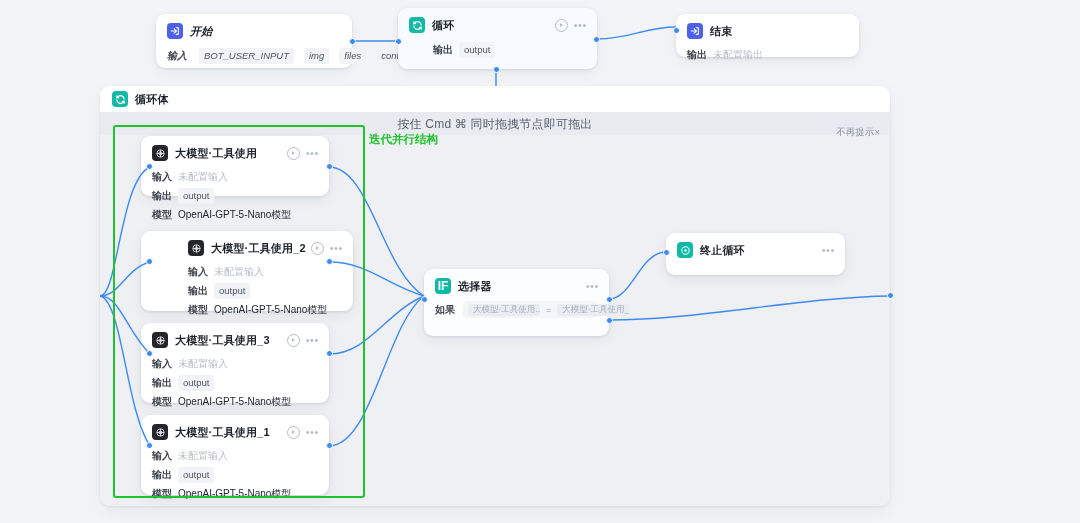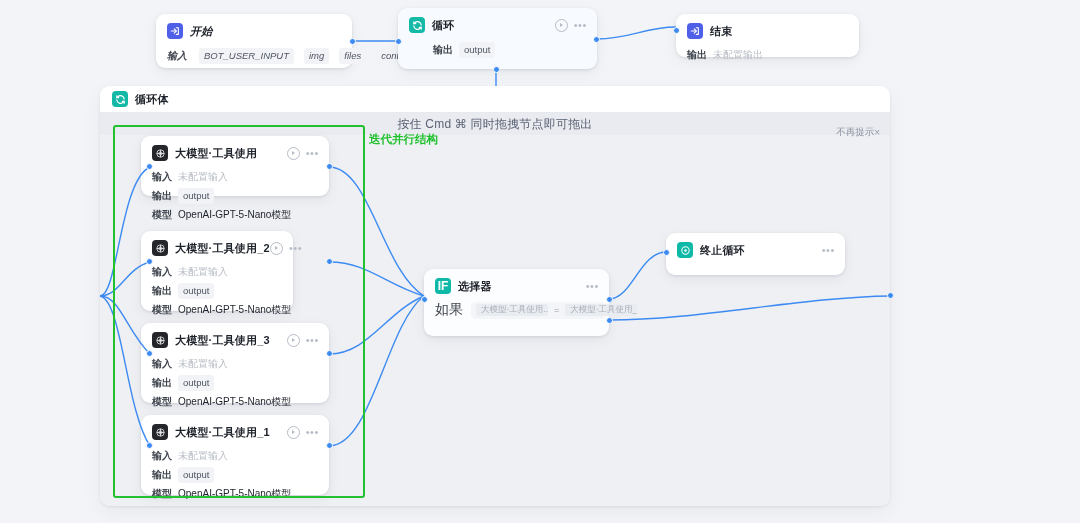--- a/index.html
+++ b/index.html
@@ -81,21 +81,21 @@
     position:absolute;left:369px;top:132px;font-size:11.5px;color:#22c12f;
     font-weight:600;z-index:5;white-space:nowrap;
   }
 
   svg.edges{position:absolute;left:0;top:0;width:1080px;height:523px;
             pointer-events:none;z-index:3;}
   .edge{fill:none;stroke:#3d8bf2;stroke-width:1.4;}
 
   
   .if-row{display:flex;align-items:center;margin-top:5px;}
-  .if-key{font-size:14px;color:#40464f;font-weight:400;flex:0 0 auto;}
+  .if-key{font-size:10px;color:#40464f;font-weight:700;flex:0 0 auto;}
   .if-field{
     margin-left:8px;background:#f3f5f8;border-radius:5px;height:17px;
     display:flex;align-items:center;padding:0 5px;gap:6px;
   }
   .cond-chip{
     background:#e9ecf1;border-radius:3px;height:12px;min-width:62px;
     display:flex;align-items:center;padding:0 5px;
     font-size:8.5px;color:#a9aeb8;white-space:nowrap;overflow:hidden;
   }
   .cond-op{font-size:9px;color:#9aa0ab;}
@@ -258,21 +258,21 @@
       </div>
       <div class="row">
         <span class="k">模型</span>
         <span class="v">OpenAI-GPT-5-Nano模型</span>
       </div>
     </div>
     <span class="port" style="left:5px;top:27px;"></span>
     <span class="port" style="left:185px;top:27px;"></span>
   </div>
 
-  <div class="node" style="left:141px;top:231px;width:152px;height:80px;">
+  <div class="node" style="left:141px;top:231px;width:212px;height:80px;padding-left:36px;">
     <div class="node-head">
       <span class="node-icon" style="background:#24262b;">
         <svg width="11" height="11" viewBox="0 0 24 24" fill="none" stroke="#fff" stroke-width="1.6">
           <circle cx="12" cy="12" r="8"></circle>
             <circle cx="12" cy="12" r="3.4"></circle>
           <path d="M12 4v16M4 12h16"></path>
         </svg>
       </span>
       <span class="node-title">大模型·工具使用_2</span>
       <span class="head-actions">

